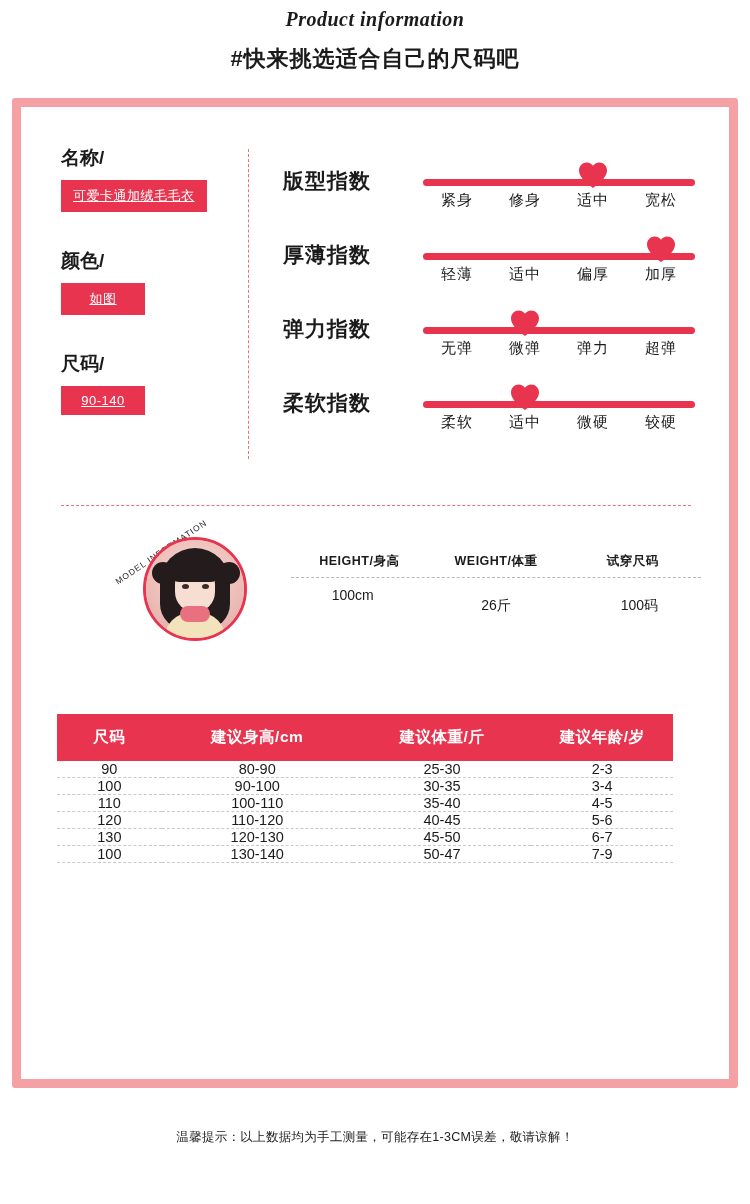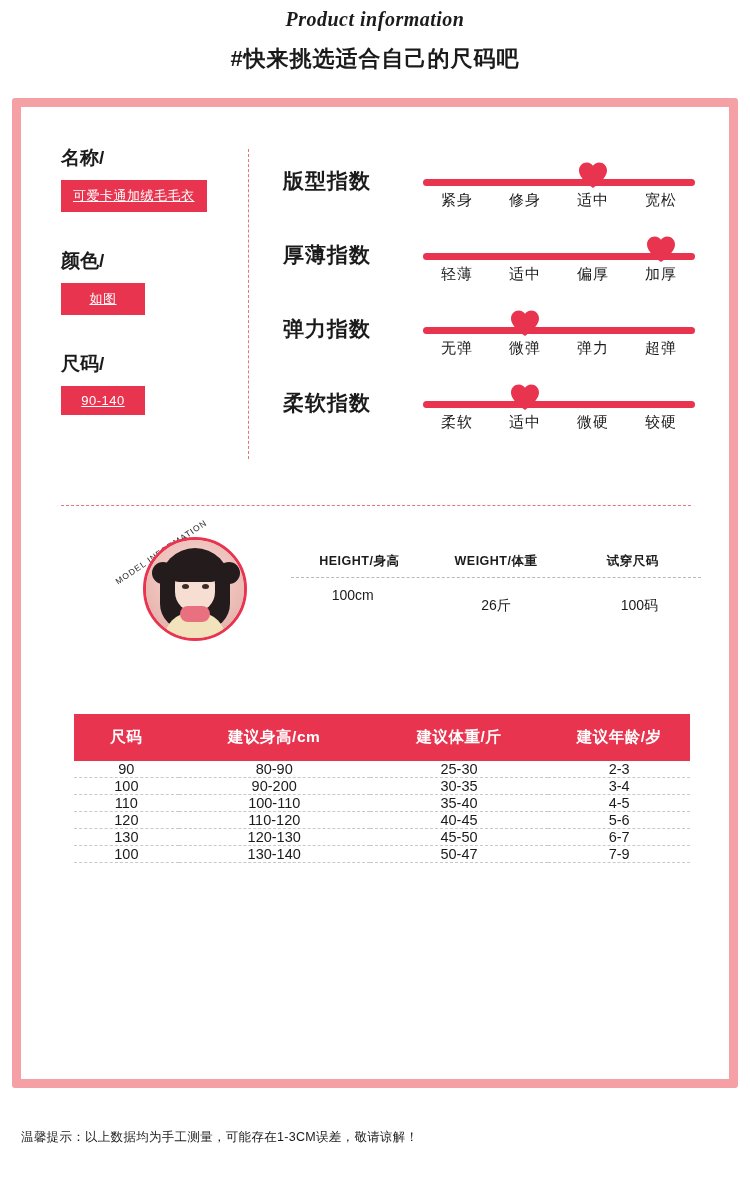--- a/index.html
+++ b/index.html
@@ -289,21 +289,21 @@
     flex: 1;
     text-align: center;
     font-size: 14px;
     color: #1b1b1b;
   }
   .stats-vals > div.mid { transform: translateY(10px); }
 
   
   .size-table {
     position: absolute;
-    left: 53px;
+    left: 36px;
     top: 607px;
     width: 616px;
     border-collapse: collapse;
   }
   .size-table th {
     background: #e8344e;
     color: #fff;
     font-size: 15.5px;
     font-weight: bold;
     padding: 13px 0;
@@ -320,21 +320,21 @@
   .size-table col.c1 { width: 17%; }
   .size-table col.c2 { width: 31%; }
   .size-table col.c3 { width: 29%; }
   .size-table col.c4 { width: 23%; }
 
   .note {
     position: absolute;
     left: 0;
     right: 0;
     top: 1022px;
-    text-align: left;
+    text-align: center;
     font-size: 12.5px;
     color: #1b1b1b;
     letter-spacing: 0.3px;
   }
 </style>
 </head>
 <body>
 
 <div class="header">
   <div class="eng">Product information</div>
@@ -488,21 +488,21 @@
       </thead>
       <tbody>
         <tr>
           <td>90</td>
           <td>80-90</td>
           <td>25-30</td>
           <td>2-3</td>
         </tr>
         <tr>
           <td>100</td>
-          <td>90-200</td>
+          <td>90-100</td>
           <td>30-35</td>
           <td>3-4</td>
         </tr>
         <tr>
           <td>110</td>
           <td>100-110</td>
           <td>35-40</td>
           <td>4-5</td>
         </tr>
         <tr>

